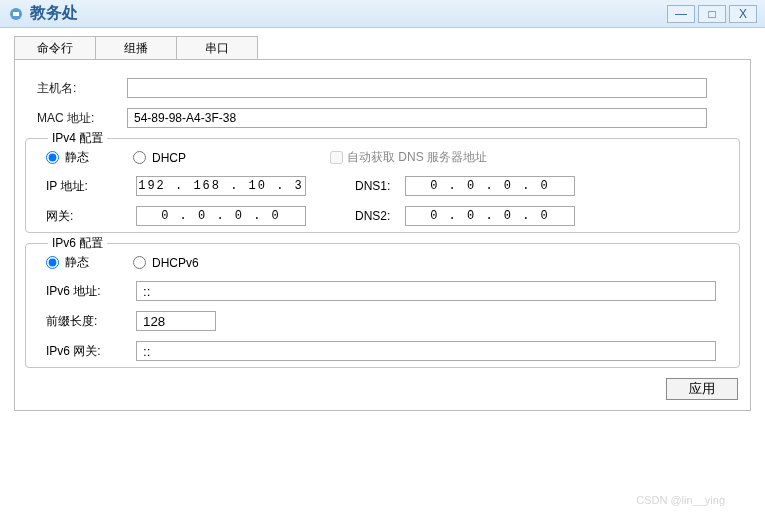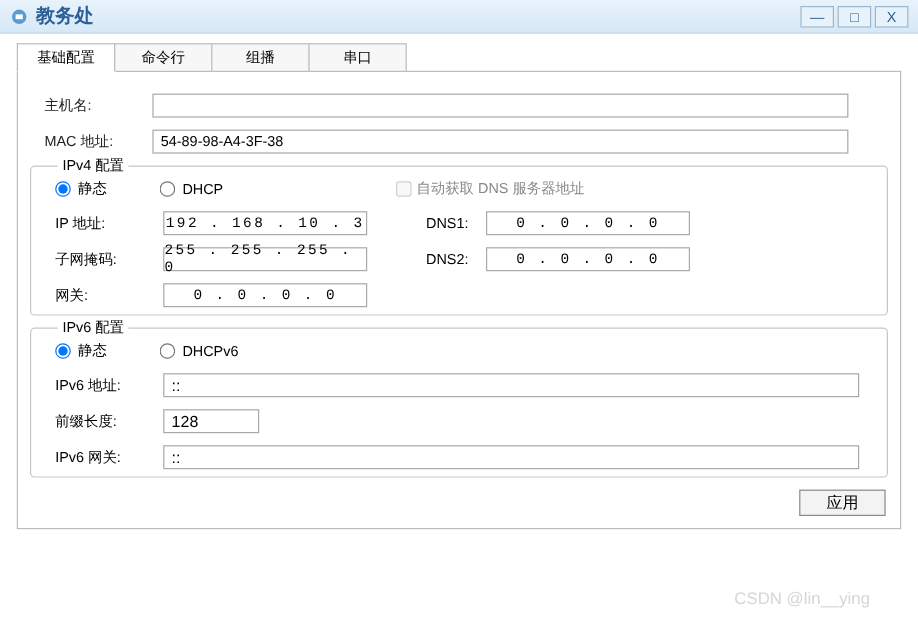--- a/index.html
+++ b/index.html
@@ -24,39 +24,38 @@
 .ipwrap { display: flex; gap: 49px; }
 .ipcol { display: flex; flex-direction: column; gap: 10px; }
 .ipline { display: flex; align-items: center; }
 .iplabel { width: 90px; }
 .iplabel2 { width: 50px; }
 .ipbox { border: 1px solid #a8a8a8; height: 20px; width: 170px; display: flex; align-items: center; justify-content: center; font-family: "Courier New", monospace; letter-spacing: 2px; }
 .ipv6box { border: 1px solid #a8a8a8; height: 20px; width: 580px; padding: 1px 6px; font-family: inherit; }
 .shortbox { border: 1px solid #a8a8a8; height: 20px; width: 80px; padding: 1px 6px; }
 .footer { display: flex; justify-content: flex-end; margin-top: 8px; padding-right: 6px; }
 .applybtn { width: 72px; height: 22px; border: 1px solid #8a8a8a; background: #f3f3f3; cursor: pointer; }
-.watermark { position: absolute; right: 40px; bottom: 16px; color: #d6d6d6; font-size: 14px; pointer-events: none; text-align: center; }
+.watermark { position: absolute; right: 40px; bottom: 16px; color: #d6d6d6; font-size: 11px; pointer-events: none; text-align: center; }
 input[type=radio], input[type=checkbox] { margin: 0; }
 </style>
 </head>
 <body>
 
 <div class="titlebar">
   <svg class="icon" viewBox="0 0 16 16">
       <circle cx="8" cy="8" r="6" fill="#5a9bd5"></circle>
       <rect x="5" y="6" width="6" height="4" fill="#fff"></rect>
     </svg>
   <span class="title">教务处</span>
   <div class="wbtn">—</div>
   <div class="wbtn">□</div>
   <div class="wbtn">X</div>
 </div>
 
 <div class="tabs">
-  <div class="tab active">基础配置</div>
   <div class="tab">命令行</div>
   <div class="tab">组播</div>
   <div class="tab">串口</div>
 </div>
 
 <div class="panel">
 
   <div class="row">
     <span class="label">主机名:</span>
     <input class="textinput long" value="" style="">
@@ -76,24 +75,20 @@
       <span class="cbwrap">
         <input type="checkbox" disabled="" style="">
         <span style="margin-left:4px;color:#888">自动获取 DNS 服务器地址</span>
       </span>
     </div>
     <div class="ipwrap" style="margin-left:14px">
       <div class="ipcol">
         <div class="ipline">
           <span class="iplabel">IP 地址:</span>
           <div class="ipbox">192 . 168  .  10   .  3</div>
-        </div>
-        <div class="ipline">
-          <span class="iplabel">子网掩码:</span>
-          <div class="ipbox">255 . 255  . 255  .  0</div>
         </div>
         <div class="ipline">
           <span class="iplabel">网关:</span>
           <div class="ipbox">0   .  0   .  0   .  0</div>
         </div>
       </div>
       <div class="ipcol">
         <div class="ipline">
           <span class="iplabel2">DNS1:</span>
           <div class="ipbox">0   .  0   .  0   .  0</div>

